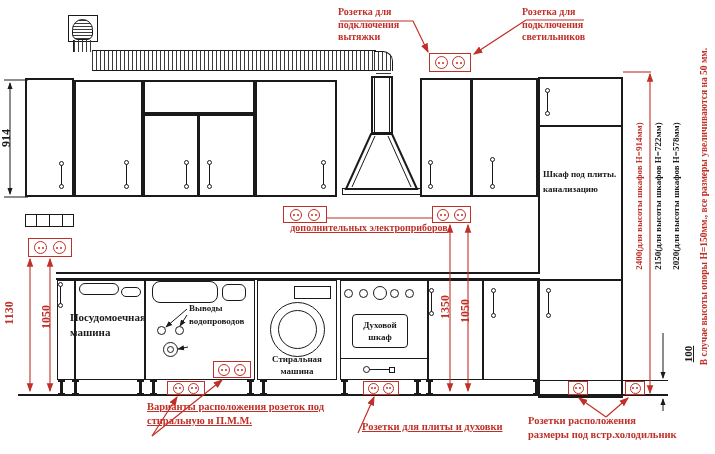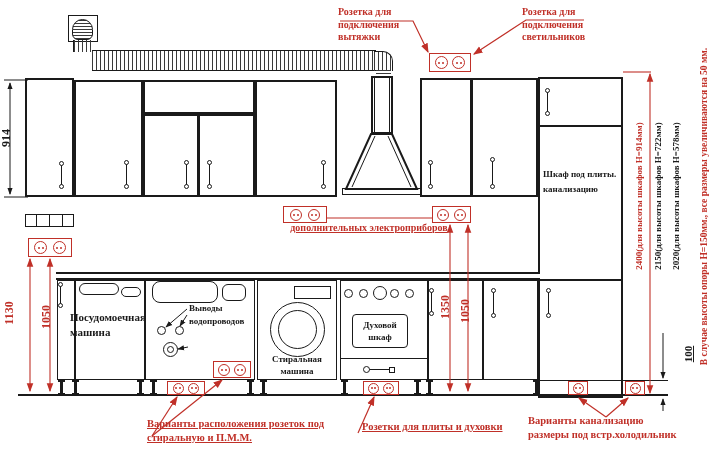--- a/index.html
+++ b/index.html
@@ -221,27 +221,27 @@
     <i>вытяжки</i>
   </div>
   <div class="abs rtxt" style="left:522px;top:6px;font-size:10px;line-height:12.5px">
     <i>Розетка для</i>
     <i>подключения</i>
     <i>светильников</i>
   </div>
   <div class="abs rtxt" style="left:283px;top:222px;width:172px;font-size:10px;line-height:12.5px;text-align:center;white-space:normal">
     <i class="ul">дополнительных электроприборов</i>
   </div>
-  <div class="abs rtxt" style="left:147px;top:417px;font-size:10.5px;line-height:13.5px">
+  <div class="abs rtxt" style="left:147px;top:400px;font-size:10.5px;line-height:13.5px">
     <i class="ul">Варианты расположения розеток под</i>
     <i class="ul">стиральную и П.М.М.</i>
   </div>
   <div class="abs rtxt ul" style="left:362px;top:421px;font-size:10.5px">Розетки для плиты и духовки</div>
   <div class="abs rtxt" style="left:528px;top:414px;font-size:10.5px;line-height:14px">
-    <i>Варианты канализацию</i>
+    <i>Розетки расположения</i>
     <i>размеры под встр.холодильник</i>
   </div>
 
   <div class="abs ktxt" style="left:70px;top:310px;font-size:11px;line-height:15px">
     <i>Посудомоечная</i>
     <i>машина</i>
   </div>
   <div class="abs ktxt" style="left:189px;top:302px;font-size:9px;line-height:13px">
     <i>Выводы</i>
     <i>водопроводов</i>

